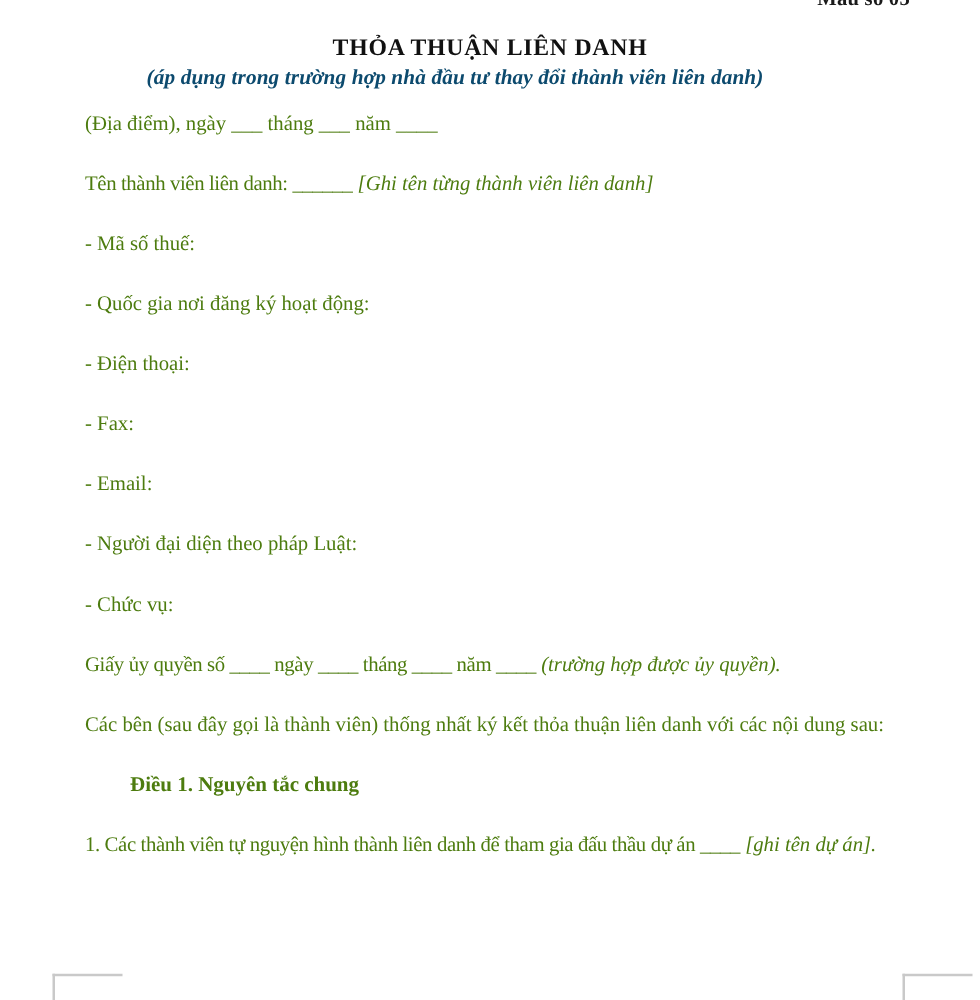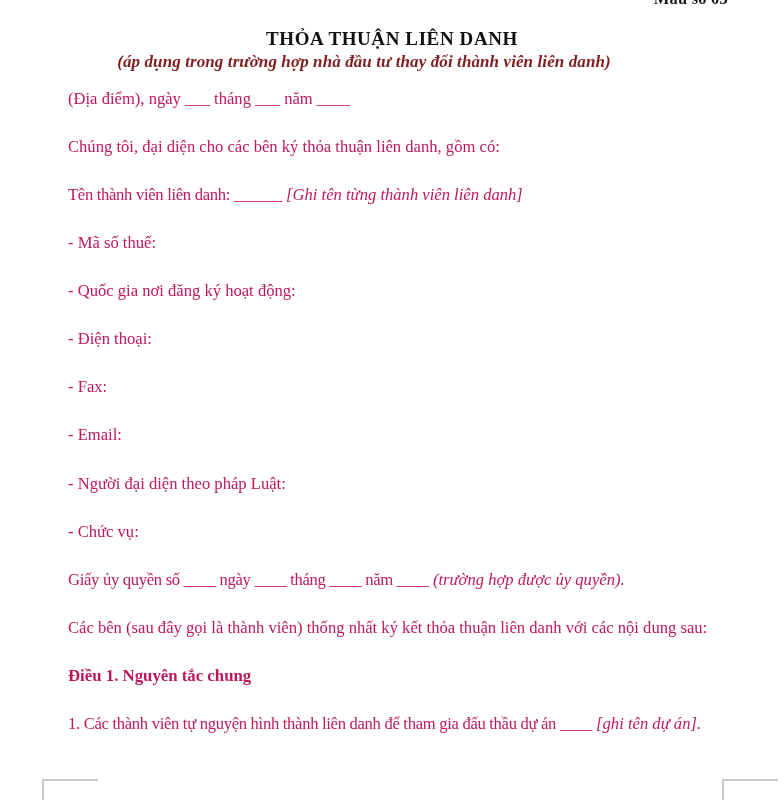--- a/index.html
+++ b/index.html
@@ -54,53 +54,54 @@
   .doc-subtitle {
     position: absolute;
     left: 0;
     top: 52px;
     width: 728px;
     text-align: center;
     font-size: 17px;
     font-weight: bold;
     font-style: italic;
     letter-spacing: 0.1px;
-    color: #7f1d1d;
+    color: #0c4a6e;
   }
 
   
   .body-col {
     position: absolute;
     left: 68px;
     top: 88px;
     width: 650px;
   }
 
   .para {
     font-size: 16.6px;
     line-height: 1.30;
     margin: 0 0 26.5px 0;
-    color: #be185d;
+    color: #4d7c0f;
     text-align: left;
   }
   .para.justified {
     text-align: justify;
     text-justify: inter-word;
   }
   .para.last {
     margin-bottom: 13px;
   }
 
   .b { font-weight: normal; }
   .i { font-style: italic; }
   .blank { letter-spacing: -0.3px; }
 
   .heading-inline {
     font-weight: bold;
     font-size: 16.8px;
+    margin-left: 36px;
   }
 
   
   .crop-mark {
     position: absolute;
     width: 54px;
     height: 22px;
     border-left: 2px solid #c9c9c9;
     border-top: 2px solid #c9c9c9;
   }
@@ -117,23 +118,20 @@
   <div class="doc-title">THỎA THUẬN LIÊN DANH</div>
 
   <div class="doc-subtitle">(áp dụng trong trường hợp nhà đầu tư thay đổi thành viên liên danh)</div>
 
   <div class="body-col">
 
     <p class="para">
       <span>(Địa điểm), ngày ___ tháng ___ năm ____</span>
     </p>
 
-    <p class="para">
-      <span>Chúng tôi, đại diện cho các bên ký thỏa thuận liên danh, gồm có:</span>
-    </p>
 
     <p class="para">
       <span class="b blank">Tên thành viên liên danh: ______</span>
       <span class="i">[Ghi tên từng thành viên liên danh]</span>
     </p>
 
     <p class="para">
       <span>- Mã số thuế:</span>
     </p>
 

